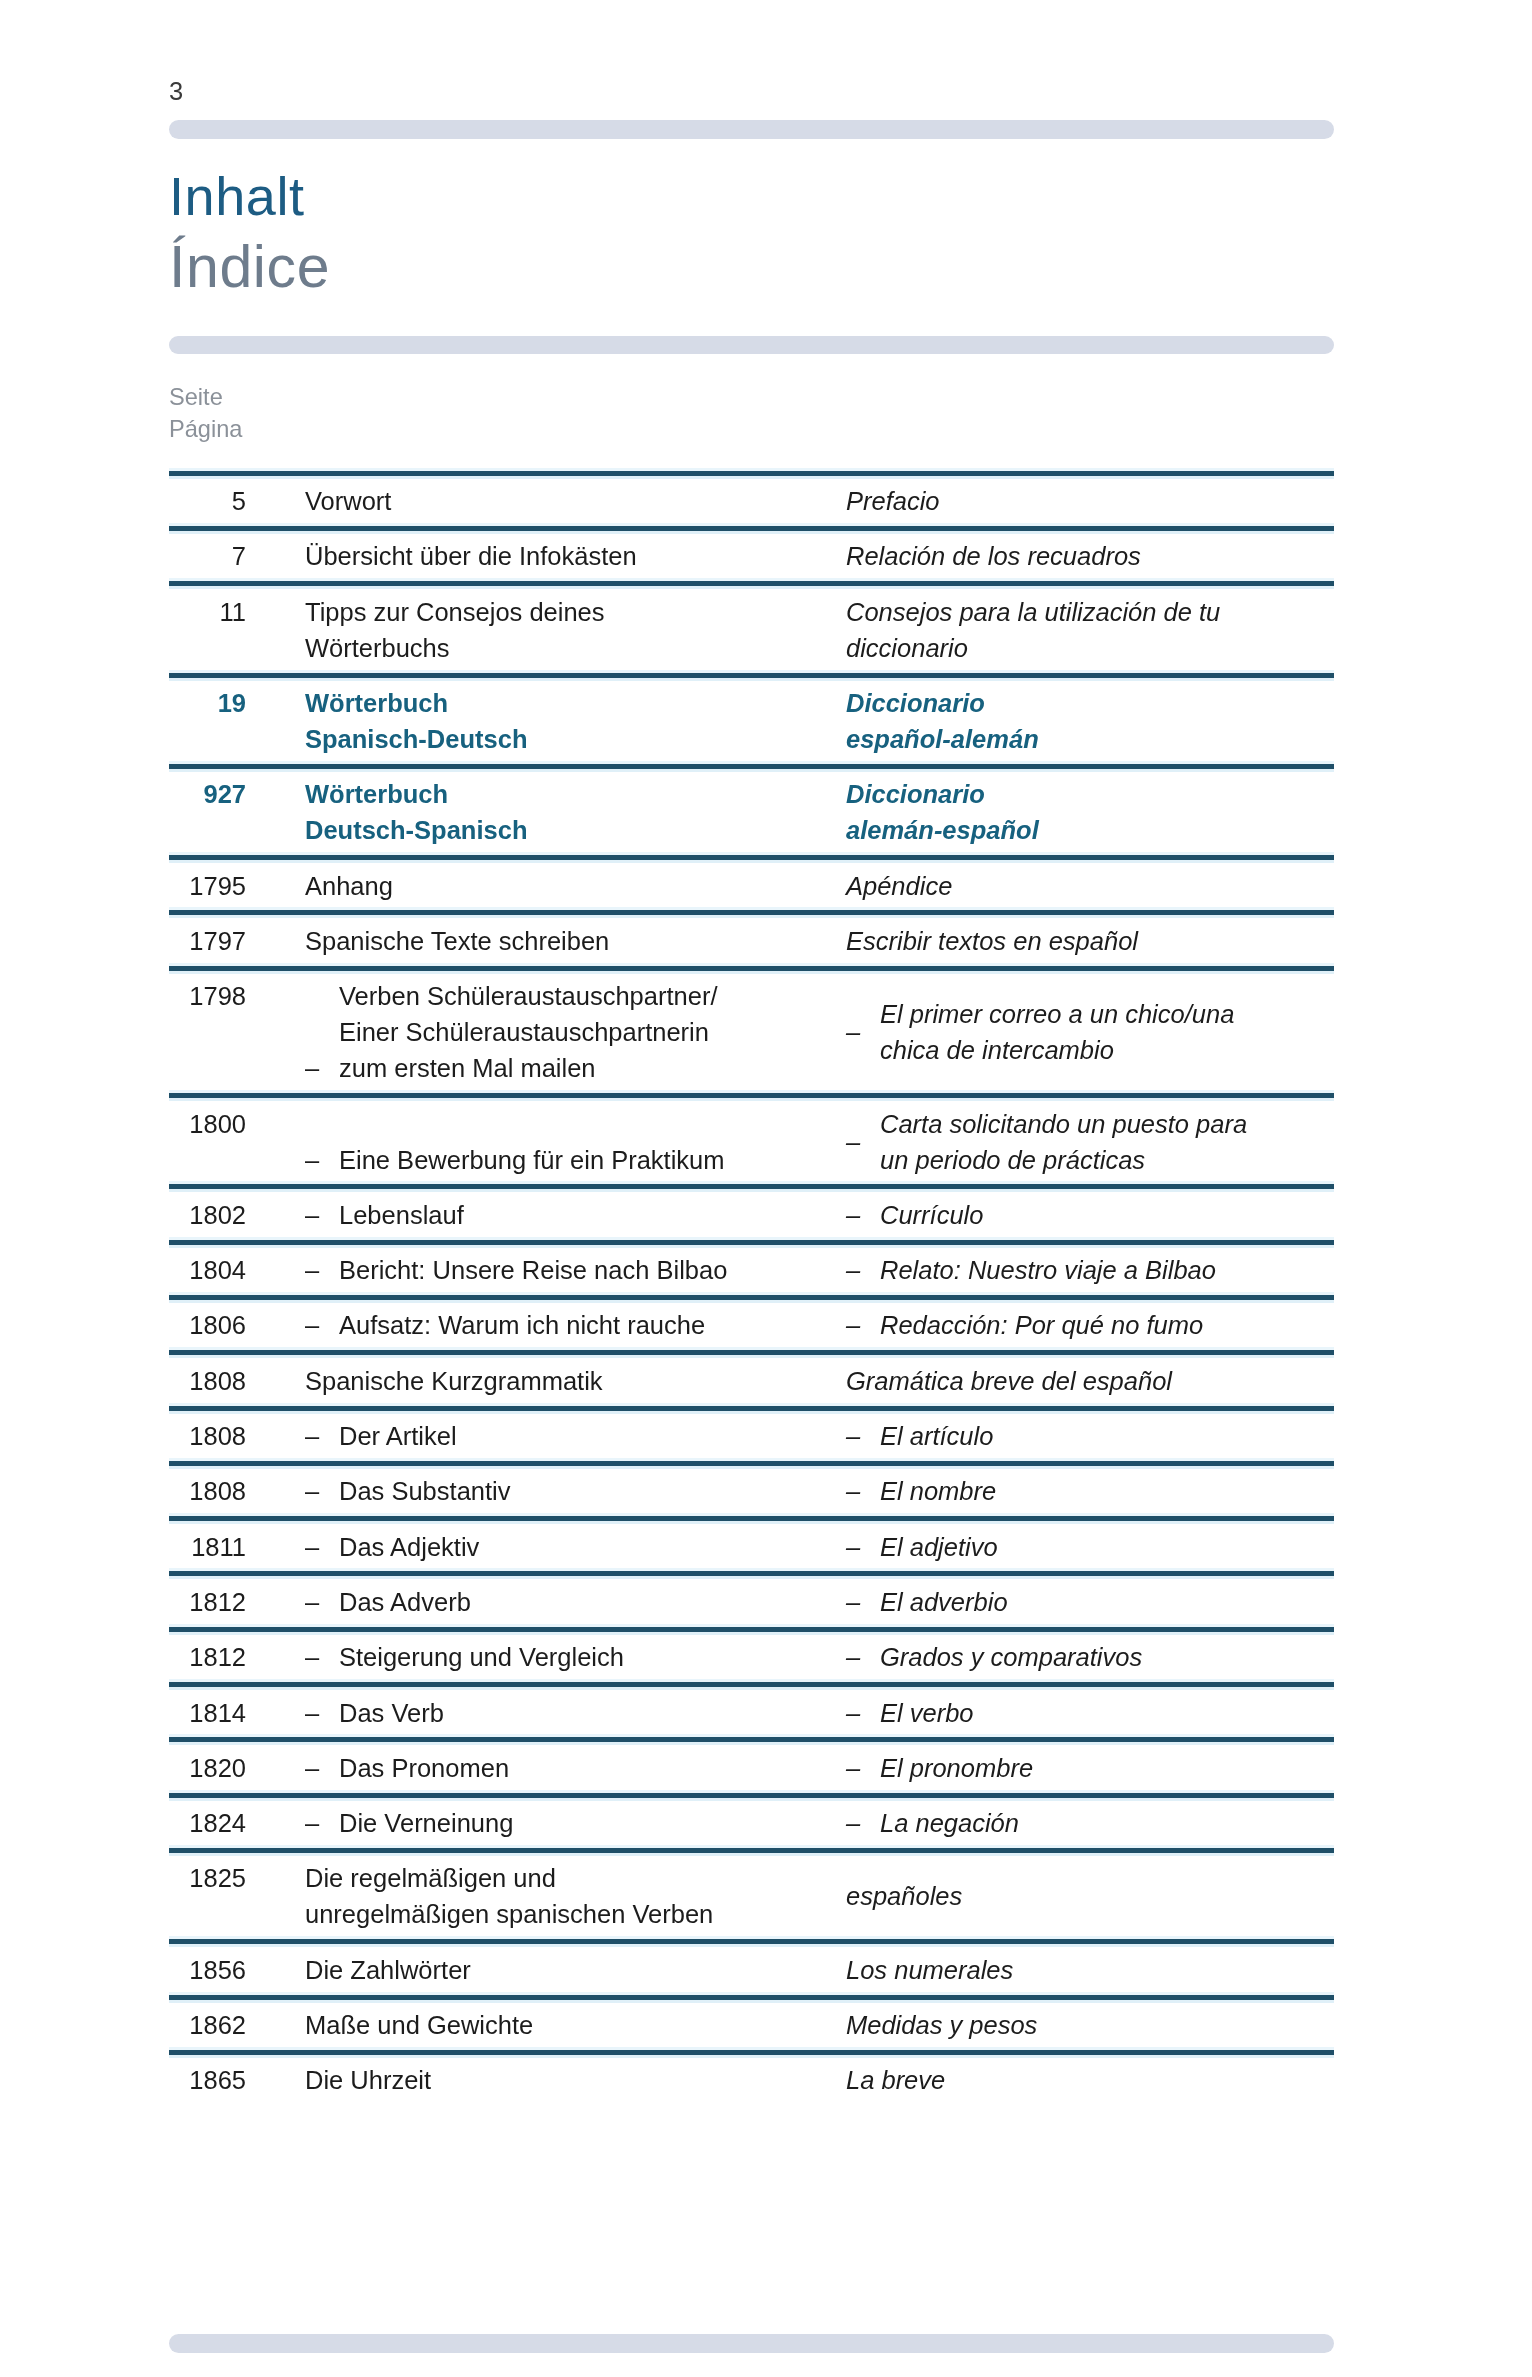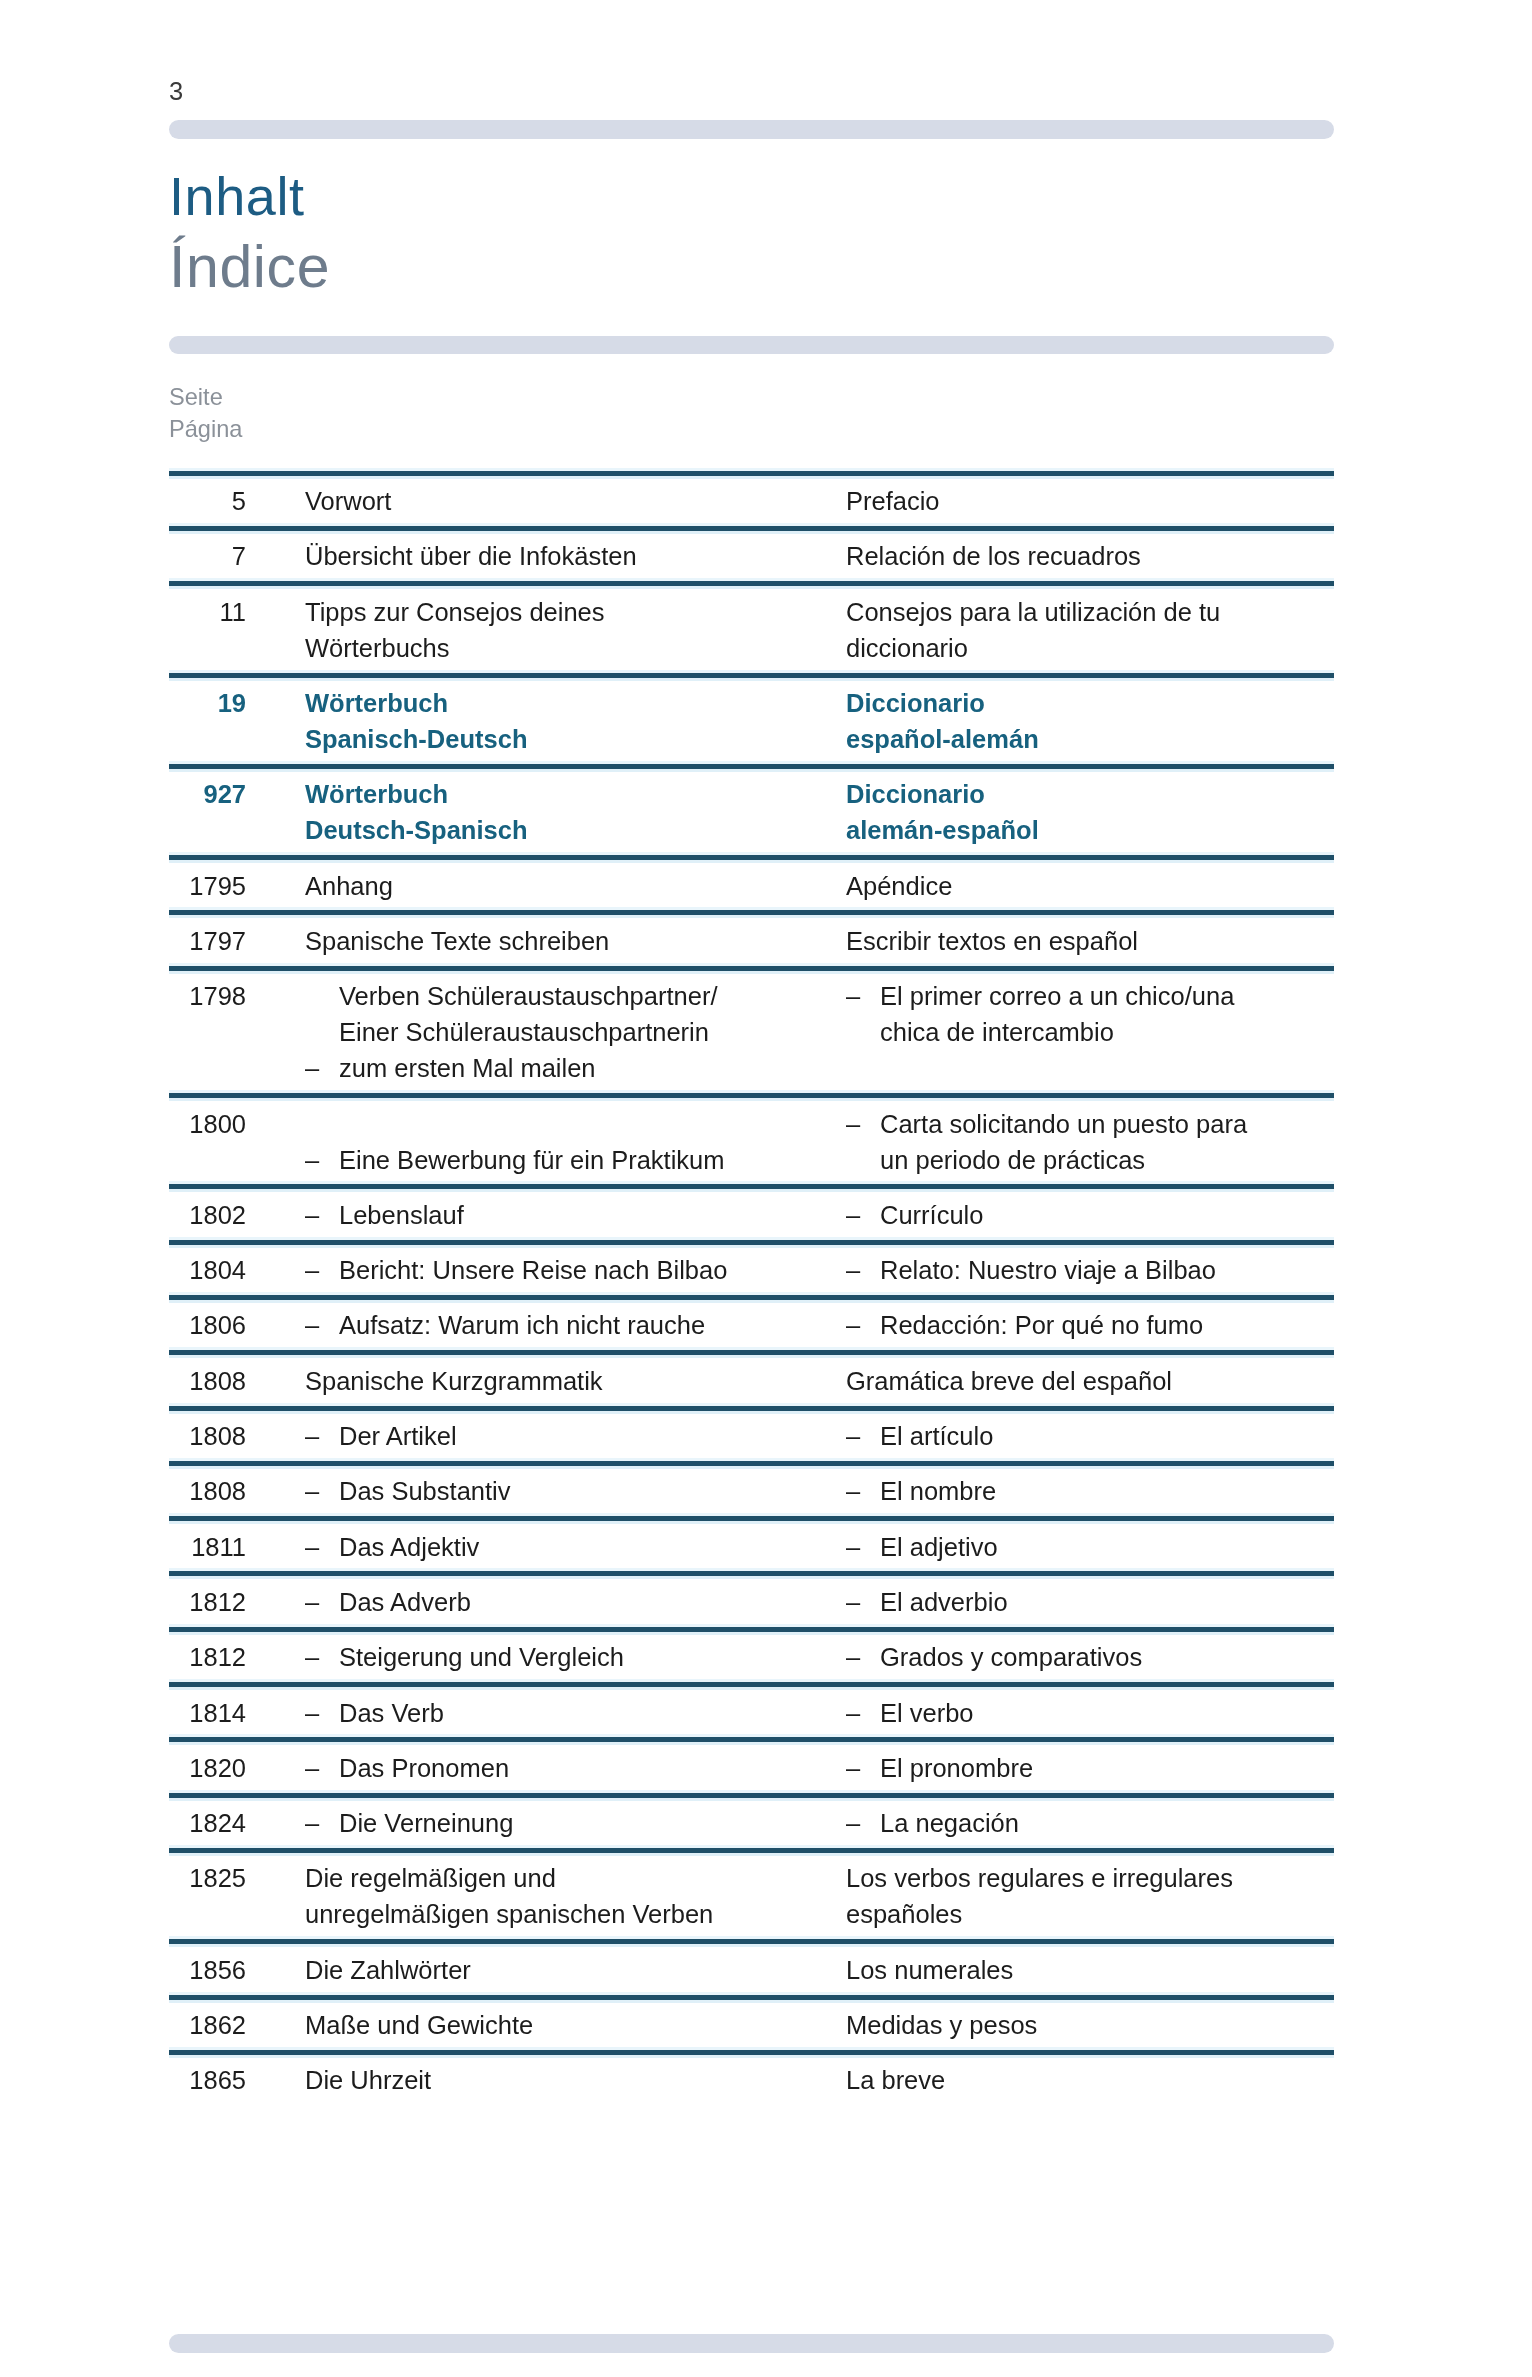--- a/index.html
+++ b/index.html
@@ -78,21 +78,22 @@
     text-align:right;
   }
   .cell-de{
     padding-left:59px;
     box-sizing:border-box;
     display:flex;
     align-items:flex-end;
   }
   .cell-es{
     display:flex;
-    align-items:flex-start;
+    align-items:center;
+    font-style:italic;
   }
   .dash{
     flex:0 0 34px;
   }
   .lines{flex:1 1 auto;}
   .footer-bar{
     position:absolute;
     left:169px;
     top:2334px;
     width:1165px;
@@ -450,21 +451,20 @@
         <div class="toc-row">
     <div class="cell-num">1825</div>
     <div class="cell-de">
             <div class="lines">
               <div class="line">Die regelmäßigen und</div>
               <div class="line">unregelmäßigen spanischen Verben</div>
             </div>
           </div>
     <div class="cell-es">
             <div class="lines">
-              <div class="line">Los verbos regulares e irregulares</div>
               <div class="line">españoles</div>
             </div>
           </div>
   </div>
         <div class="rule"></div>
         <div class="toc-row">
     <div class="cell-num">1856</div>
     <div class="cell-de">
             <div class="lines">
               <div class="line">Die Zahlwörter</div>

